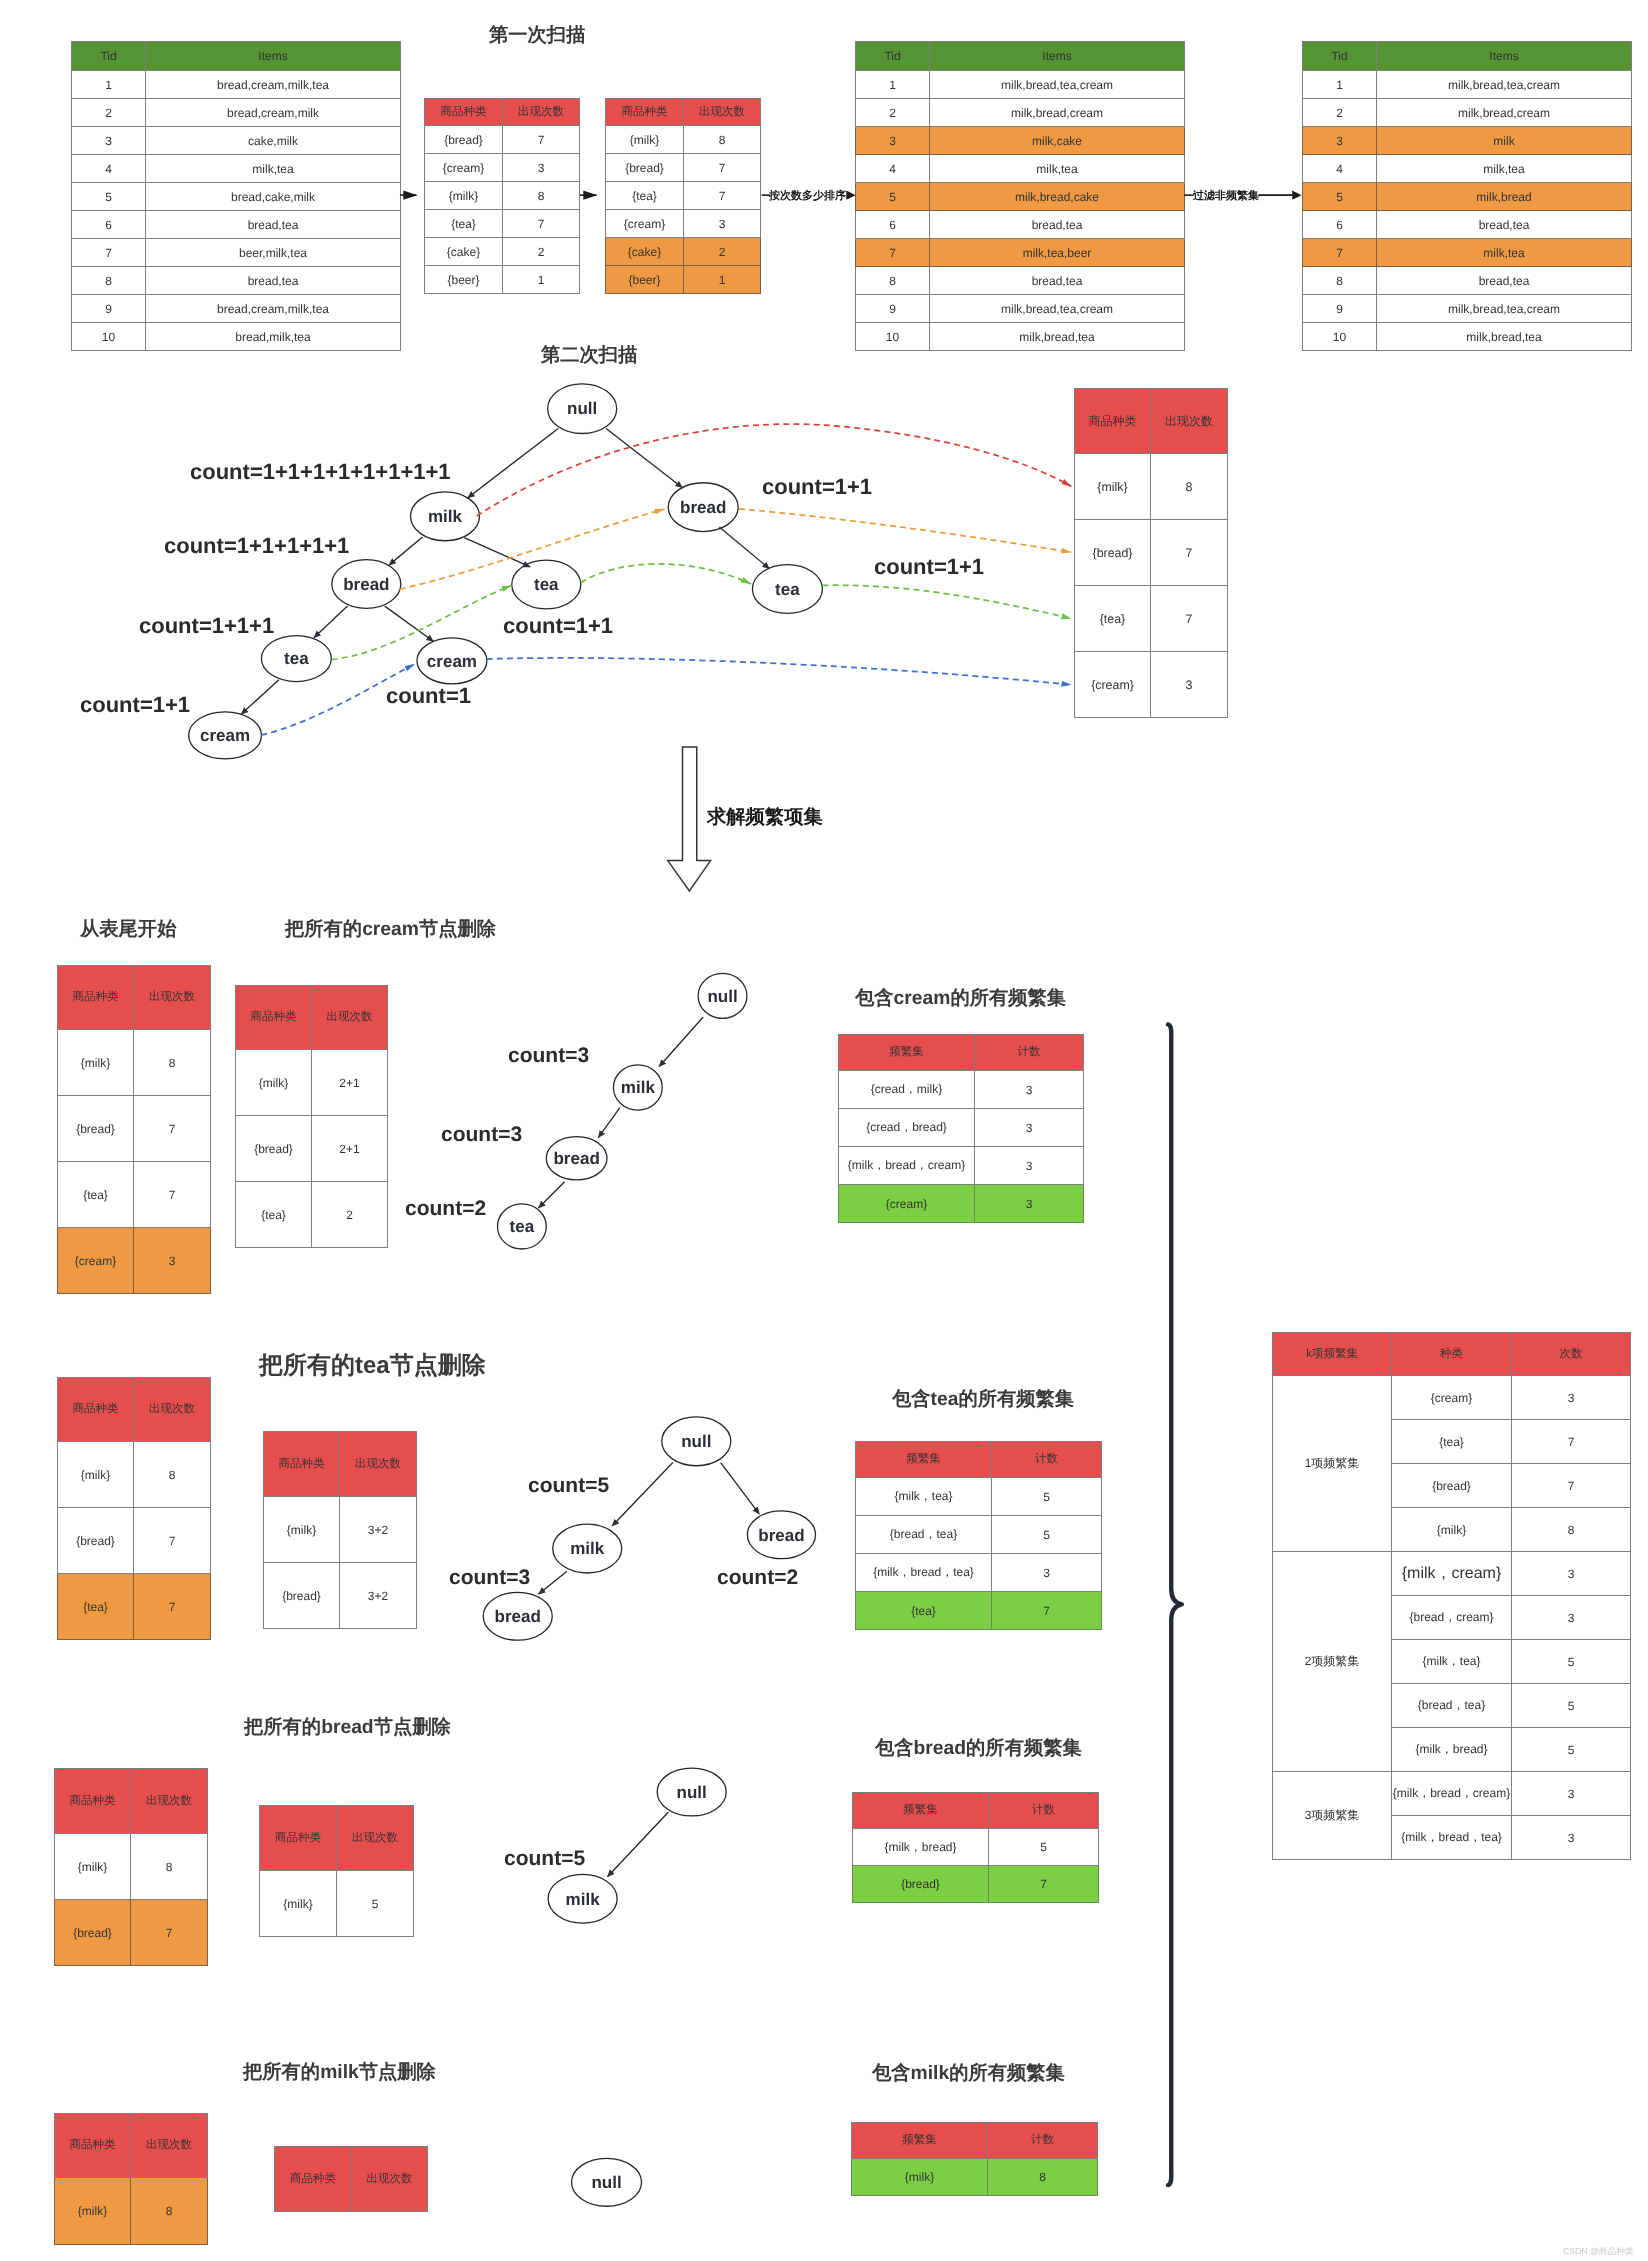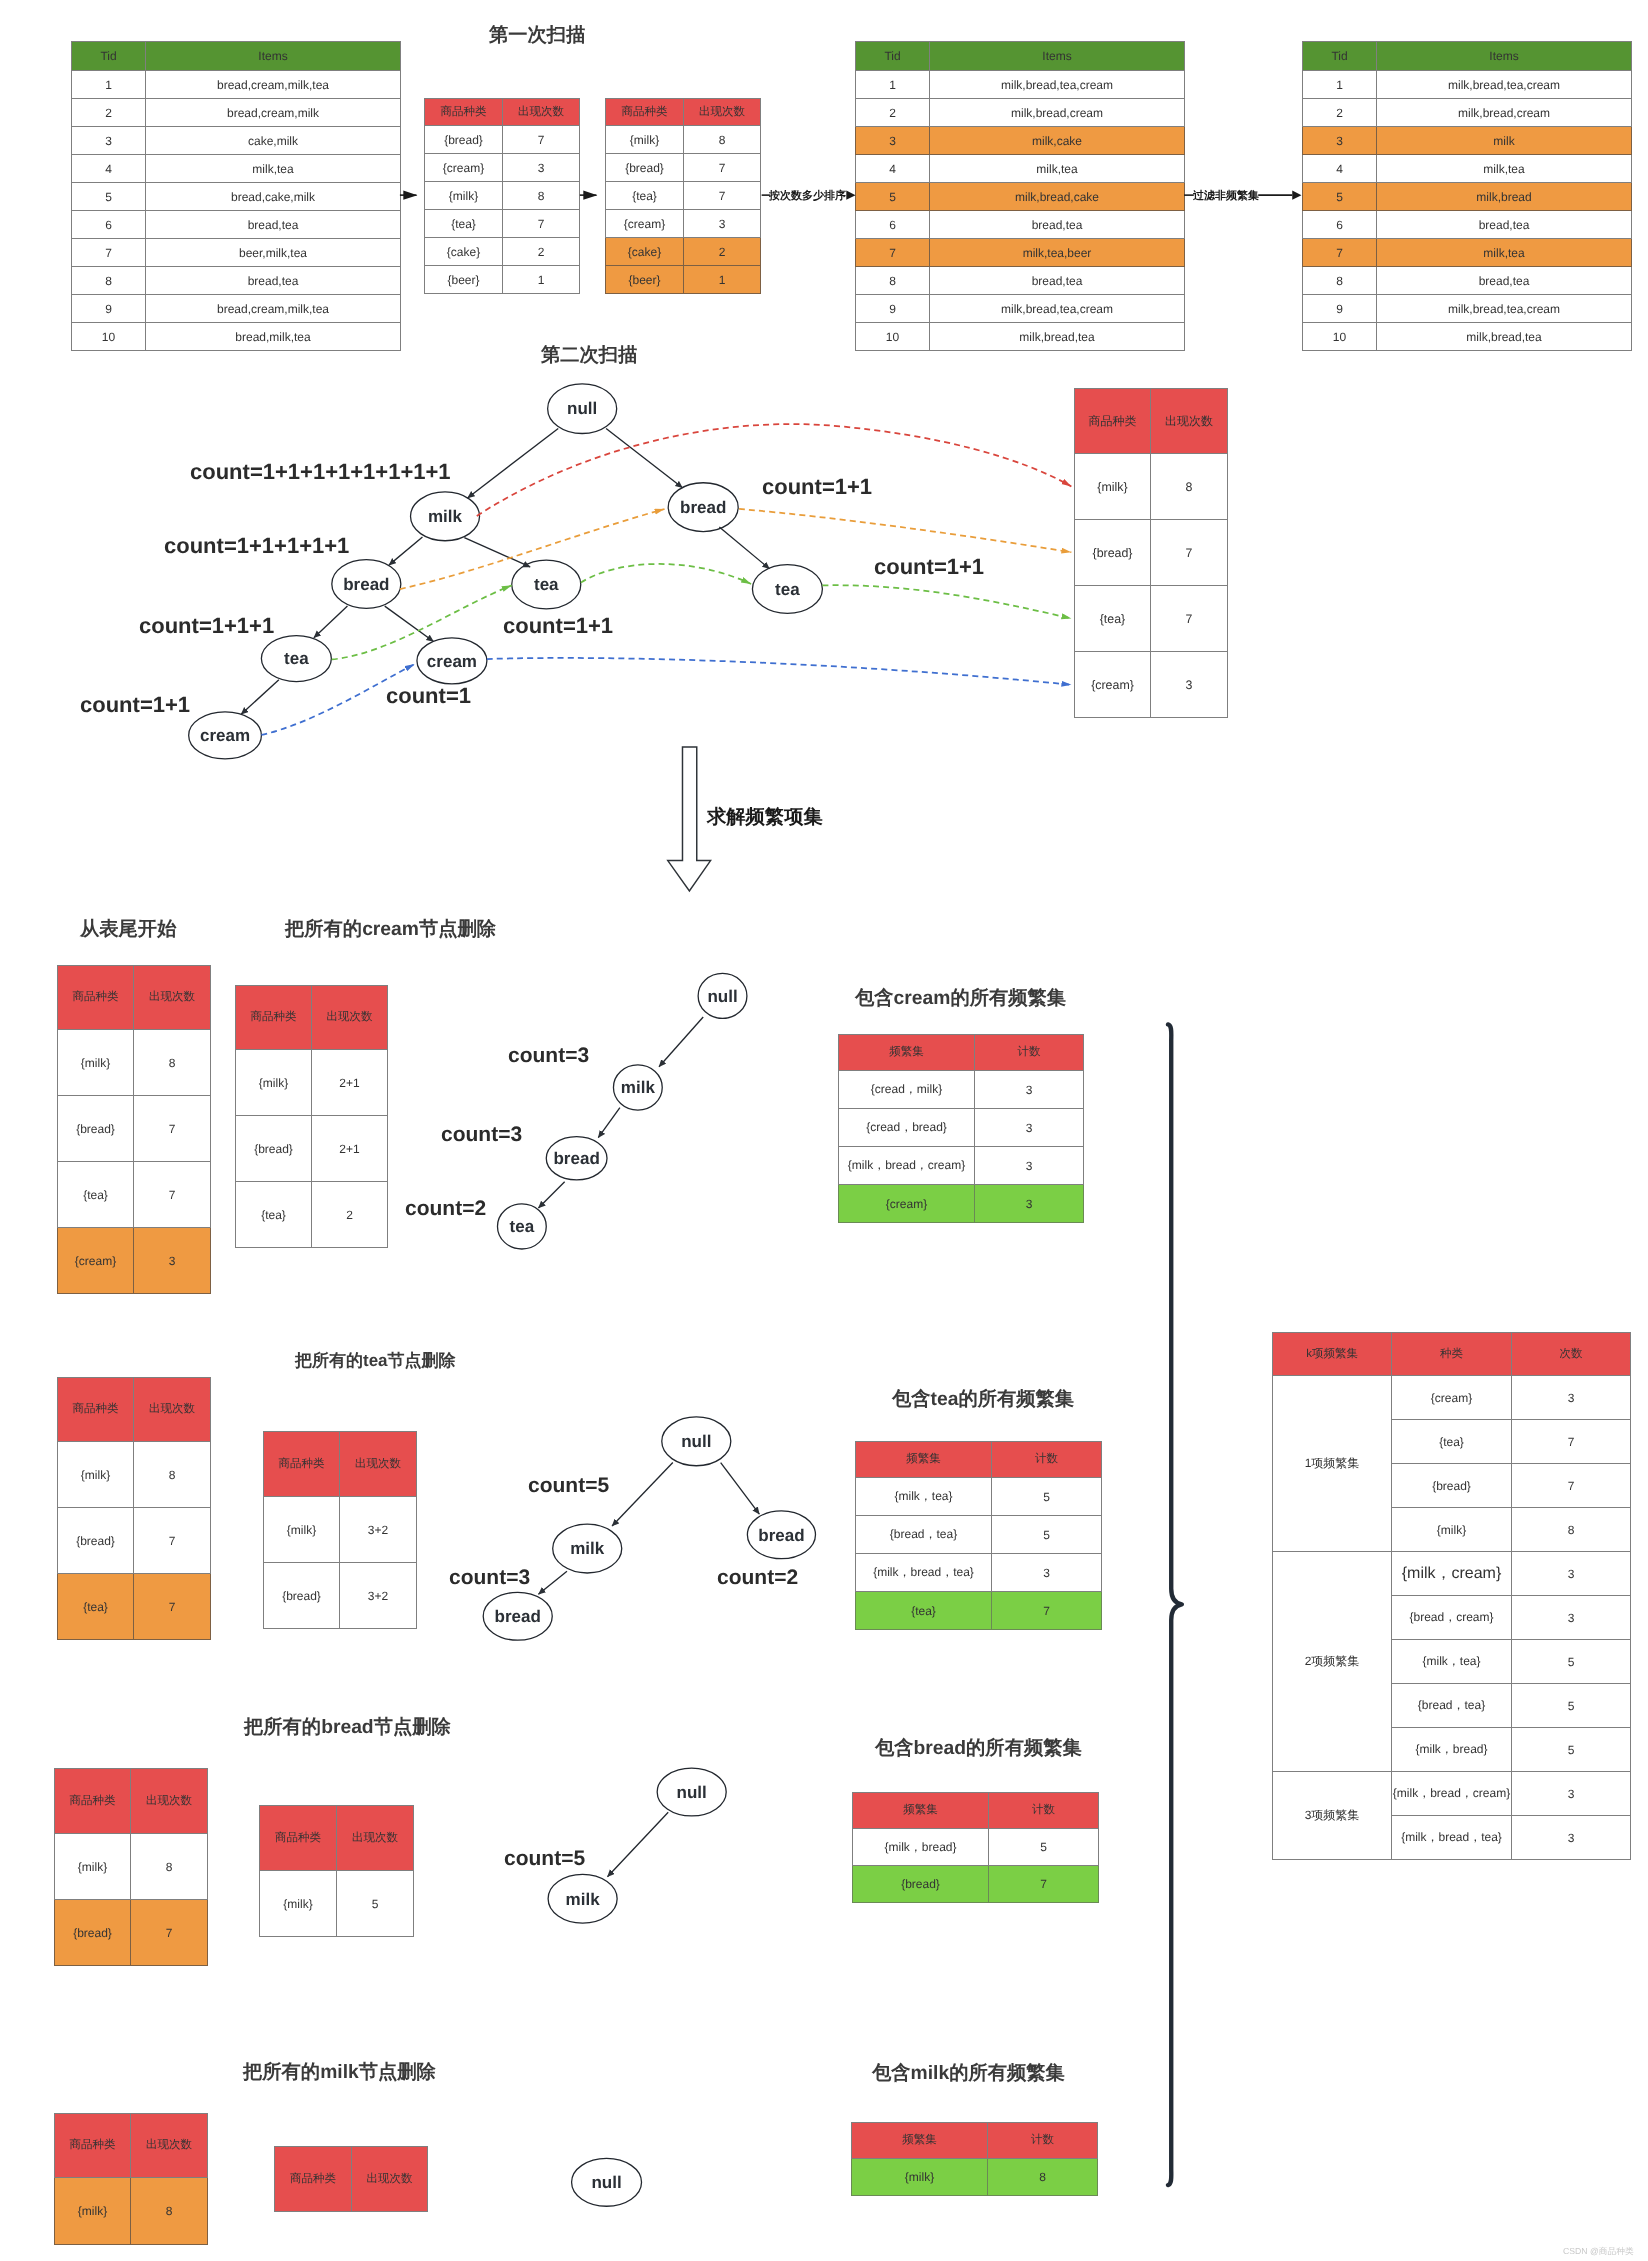--- a/index.html
+++ b/index.html
@@ -393,21 +393,21 @@
           <td class="" style="height:37px;font-size:12px">3</td>
         </tr>
         <tr>
           <td class="gr" style="height:37px;font-size:12px">{cream}</td>
           <td class="gr" style="height:37px;font-size:12px">3</td>
         </tr>
       </tbody>
     </table>
 </div>
 
-<div class="hd" style="left:259px;top:1350px;font-size:17px;position:absolute;display:inline-block;margin-left:36px;">把所有的tea节点删除</div>
+<div class="hd" style="left:259px;top:1350px;font-size:24px;position:absolute;display:inline-block;">把所有的tea节点删除</div>
 <div class="hd" style="left:892px;top:1385px;font-size:19.3px;position:absolute;display:inline-block;">包含tea的所有频繁集</div>
 
 <div class="abs" style="left:57px;top:1377px;">
   <table class="t">
       <colgroup>
         <col style="width:76px">
         <col style="width:77px">
       </colgroup>
       <tbody>
         <tr>

